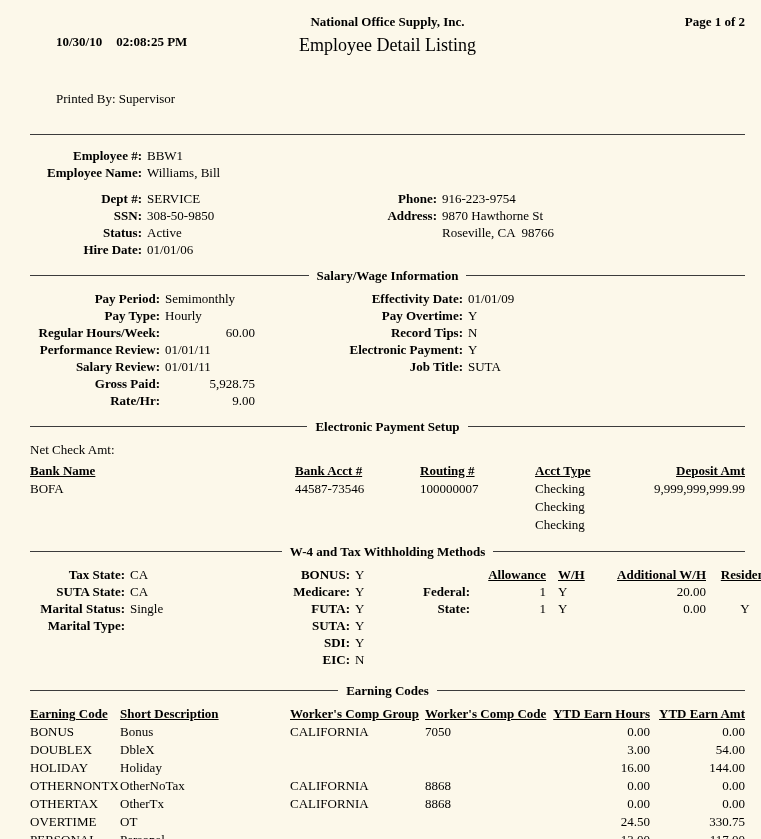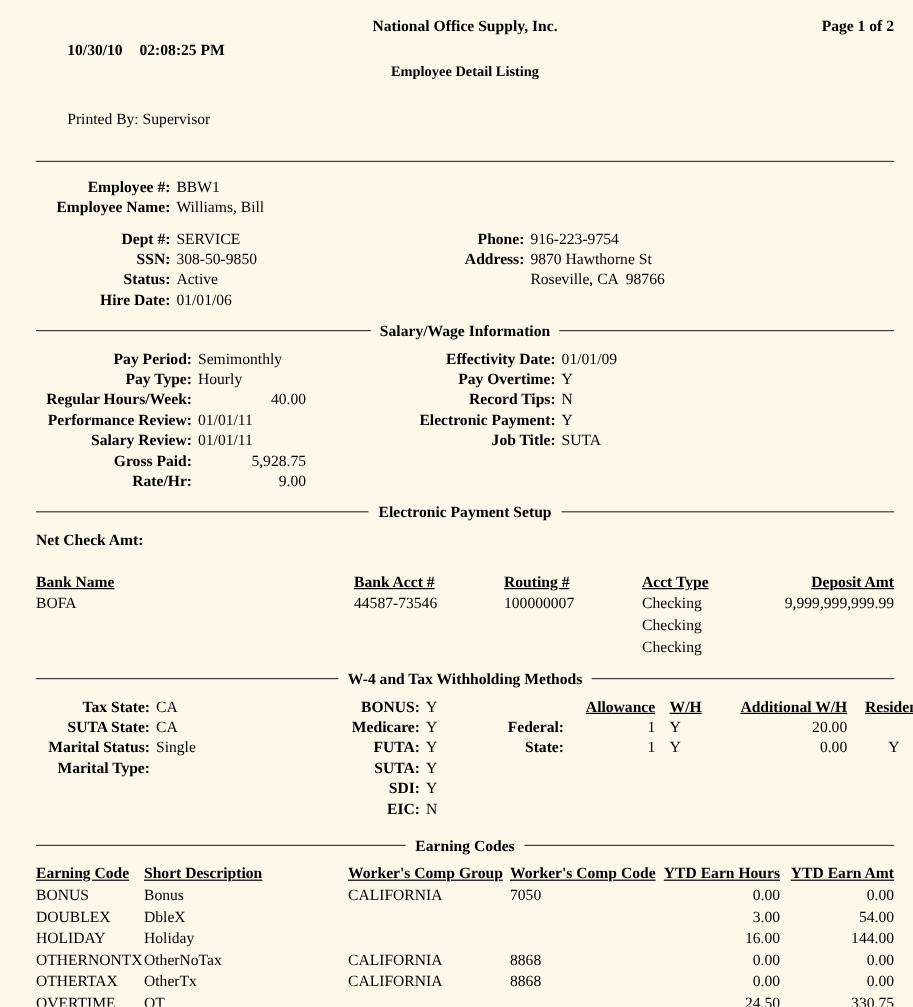--- a/index.html
+++ b/index.html
@@ -13,21 +13,21 @@
   }
   .page { width:761px; padding:12px 16px 0 30px; position:relative; }
 
   
   .report-header { display:grid; grid-template-columns:200px 1fr 200px; }
   .hdr-datetime { font-weight:bold; line-height:20px; white-space:pre; }
   .hdr-time { margin-left:14px; }
   .printed-by { line-height:18px; white-space:pre; }
   .hdr-center { text-align:center; }
   .company { font-weight:bold; line-height:20px; }
-  .report-title { font-weight:bold; font-size:12px; line-height:22px; margin-top:16px; }
+  .report-title { font-weight:normal; font-size:18px; line-height:22px; margin-top:2px; }
   .hdr-right { text-align:right; }
   .page-num { font-weight:bold; line-height:20px; }
   .hrule { border-top:1px solid #3c3c3c; margin-top:8px; }
 
   
   .frow { display:flex; line-height:17px; }
   .flabel { font-weight:bold; text-align:right; white-space:pre; flex:none; }
   .fval { padding-left:5px; white-space:pre; }
   .fnum { display:inline-block; text-align:right; white-space:pre; }
 
@@ -45,21 +45,21 @@
   .divider .dtitle { font-weight:bold; padding:0 8px; line-height:17px; }
 
   
   .salary-cols { display:flex; }
   .salary-left { width:290px; }
   .salary-left .flabel { width:130px; }
   .salary-left .fnum { width:90px; }
   .salary-right .flabel { width:143px; }
 
   
-  .net-check { font-weight:bold; line-height:17px; margin-bottom:18px; }
+  .net-check { font-weight:normal; line-height:17px; margin-bottom:4px; }
   .bankrow { display:grid; grid-template-columns:265px 125px 115px 112px 1fr; line-height:18px; }
   .c-amt { text-align:right; }
   .th { font-weight:bold; text-decoration:underline; }
 
   
   .w4-wrap { position:relative; height:107px; }
   .w4-left { position:absolute; left:0; top:0; }
   .w4-left .flabel { width:95px; }
   .w4-methods { position:absolute; left:228px; top:0; }
   .w4-methods .flabel { width:92px; }
@@ -176,21 +176,21 @@
 
         <div class="frow">
           <span class="flabel">Pay Type:</span>
           <span class="fval">Hourly</span>
           <span class="fnum"></span>
         </div>
 
         <div class="frow">
           <span class="flabel">Regular Hours/Week:</span>
           <span class="fval"></span>
-          <span class="fnum">40.00</span>
+          <span class="fnum">60.00</span>
         </div>
 
         <div class="frow">
           <span class="flabel">Performance Review:</span>
           <span class="fval">01/01/11</span>
           <span class="fnum"></span>
         </div>
 
         <div class="frow">
           <span class="flabel">Salary Review:</span>

